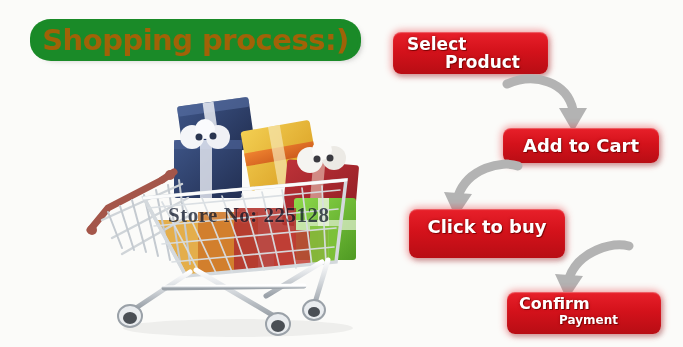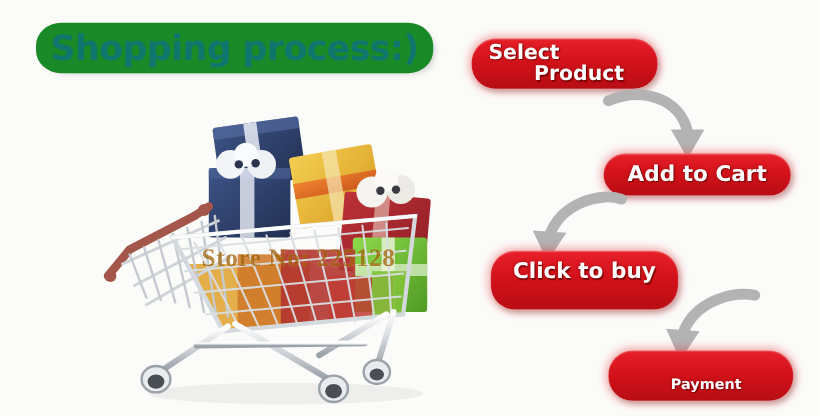--- a/index.html
+++ b/index.html
@@ -33,21 +33,21 @@
     border-radius: 18px / 16px;
     box-shadow: 0 0 0 3px #1a8a28, 4px 3px 5px rgba(120,120,120,0.35);
   }
   #title-banner .txt {
     position: absolute;
     left: 0; top: 0;
     width: 325px;
     height: 40px;
     line-height: 40px;
     text-align: center;
-    color: #0f766e;
+    color: #a16207;
     font-size: 29px;
     font-weight: bold;
     letter-spacing: -0.5px;
     white-space: nowrap;
     font-family: "DejaVu Sans", sans-serif;
   }
 
   
   #cart-photo {
     position: absolute;
@@ -57,35 +57,35 @@
     height: 265px;
   }
   .svgwrap { position:absolute; left:0; top:0; width:100%; height:100%; }
 
   #watermark {
     position: absolute;
     left: 168px;
     top: 203px;
     width: 175px;
     height: 26px;
-    color: #a16207;
+    color: #0f172a;
     font-family: "Liberation Serif", serif;
     font-size: 21px;
     font-weight: bold;
     letter-spacing: 0.5px;
     white-space: nowrap;
     opacity: 0.75;
     text-shadow: 0 0 2px rgba(255,255,255,0.45);
     pointer-events: none;
   }
 
   
   .flow-box {
     position: absolute;
-    border-radius: 20px;
+    border-radius: 8px;
     background: linear-gradient(180deg, #e8202a 0%, #d4121b 45%, #b80d14 100%);
     box-shadow: 0 0 7px 2px rgba(232,40,48,0.40),
                 2px 3px 4px rgba(90,90,90,0.30),
                 inset 0 1px 1px rgba(255,255,255,0.30);
     color: #ffffff;
     font-family: "DejaVu Sans", sans-serif;
     font-weight: bold;
     overflow: hidden;
   }
   .flow-box .line {
@@ -306,16 +306,17 @@
   <div class="flow-box" id="box-clickbuy">
     <span class="line l1">Click to buy</span>
   </div>
 
   <svg class="arrow-svg" id="arrow-3" viewBox="0 0 90 62" xmlns="http://www.w3.org/2000/svg">
     <path d="M86,4 C70,0 36,8 26,36" stroke="#b3b3b3" stroke-width="9" fill="none" stroke-linecap="round"></path>
     <path d="M12,32 L40,34 L24,58 Z" fill="#b3b3b3"></path>
   </svg>
 
   <div class="flow-box" id="box-confirm">
+    <span class="line l1">Confirm</span>
     <span class="line l2">Payment</span>
   </div>
 
 </div>
 
 </body></html>

